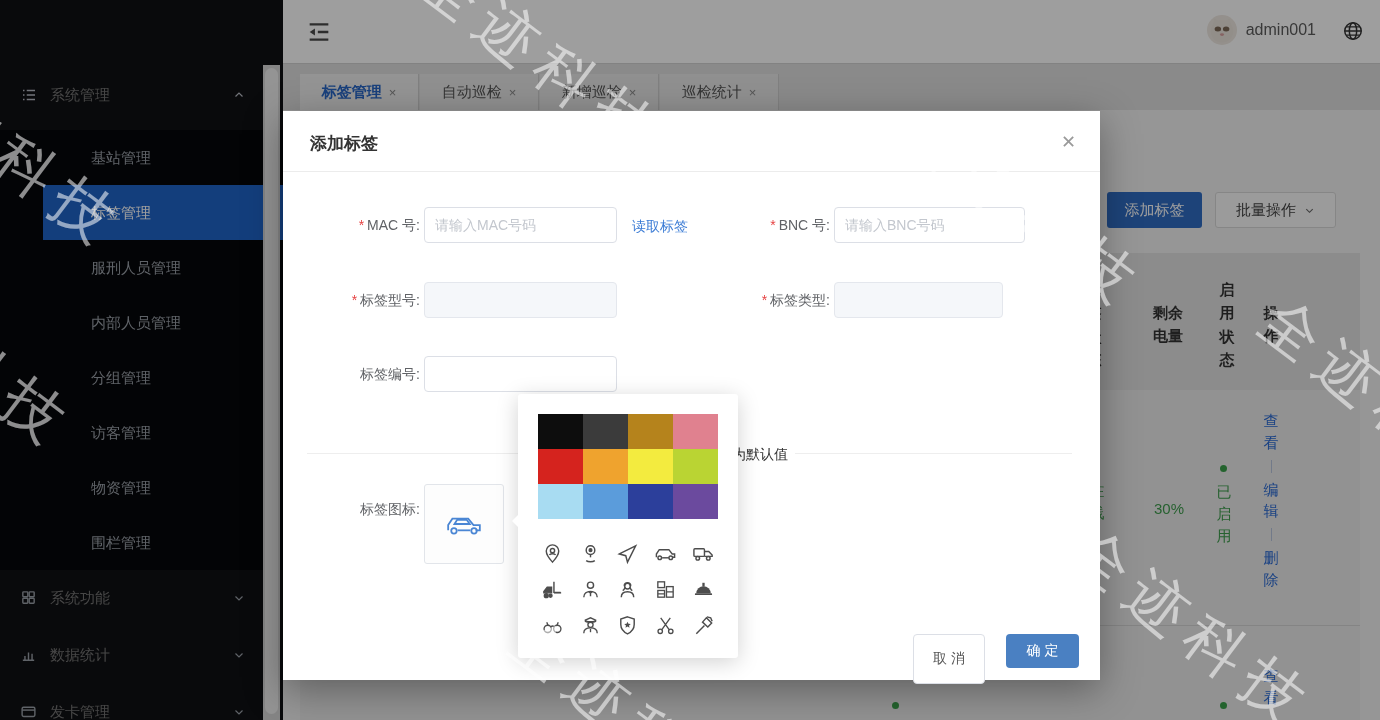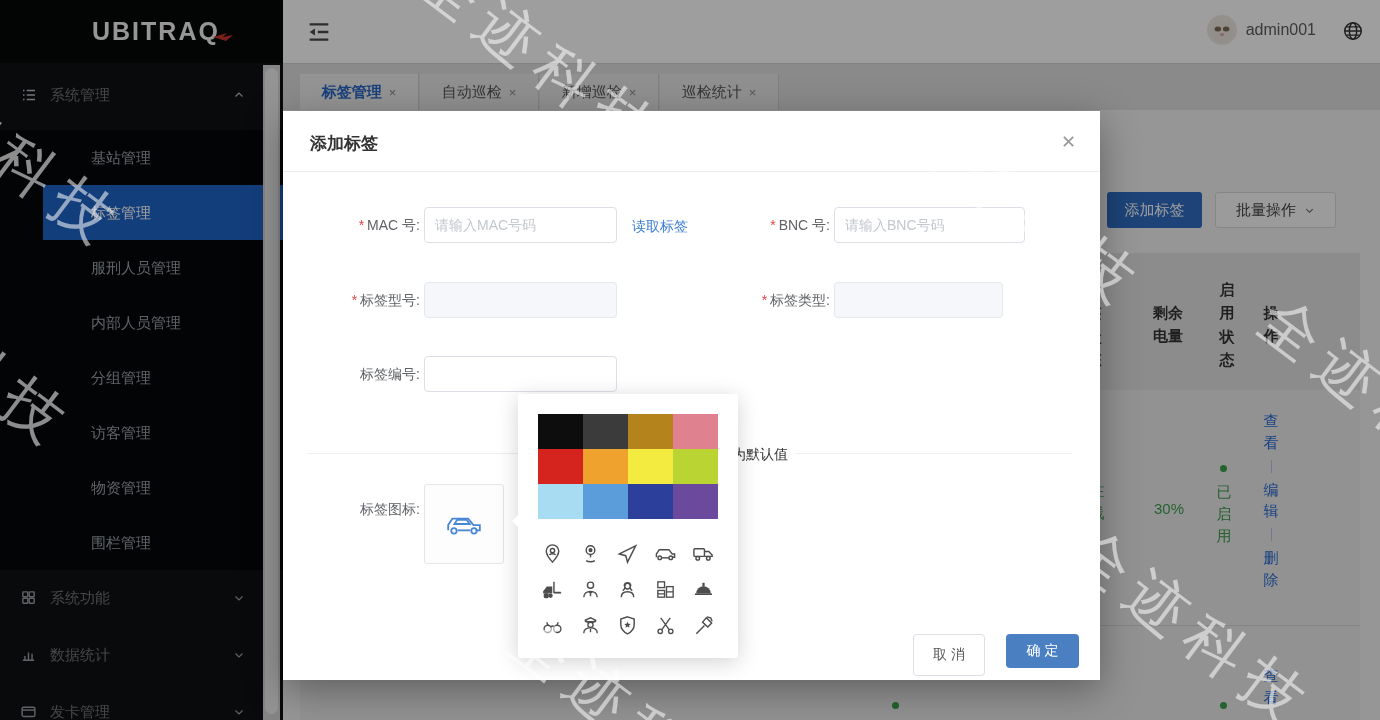--- a/index.html
+++ b/index.html
@@ -60,49 +60,41 @@
   .modal-divider { position:absolute; left:0; top:60px; width:817px; height:1px; background:#ececec; }
   .flabel { position:absolute; font-size:14px; color:#606266; text-align:right; width:110px; }
   .req { color:#e64242; margin-right:3px; }
   .finput { position:absolute; height:36px; border:1px solid #dcdfe6; border-radius:4px; background:#fff; font-size:14px; color:#333; padding:0 10px; }
   .finput::placeholder { color:#c3c7ce; }
   .finput.gray { background:#f5f7fa; border-color:#e4e7ed; }
   .read-link { position:absolute; font-size:14px; color:#3a7bd5; }
   .sec-note { position:absolute; font-size:14px; color:#333; }
   .sec-line { position:absolute; height:1px; background:#eeeeee; }
   .iconbox { position:absolute; left:141px; top:373px; width:80px; height:80px; border:1px solid #e2e5ea; border-radius:3px; background:#fdfdfd; display:flex; align-items:center; justify-content:center; }
-  .btn-cancel { position:absolute; left:630px; top:523px; width:72px; height:42px; background:#fff; border:1px solid #dcdfe6; border-radius:4px; font-size:14px; color:#555; }
+  .btn-cancel { position:absolute; left:630px; top:523px; width:72px; height:50px; background:#fff; border:1px solid #dcdfe6; border-radius:4px; font-size:14px; color:#555; }
   .btn-ok { position:absolute; left:723px; top:523px; width:73px; height:34px; background:#4a80c2; border:none; border-radius:4px; font-size:14px; color:#fff; }
 
   
   .picker { position:absolute; left:518px; top:394px; width:220px; height:264px; background:#ffffff; box-shadow:0 4px 22px rgba(0,0,0,0.18); border-radius:3px; z-index:25; }
   .picker-arrow { position:absolute; left:-6px; top:120px; width:0; height:0; border-top:7px solid transparent; border-bottom:7px solid transparent; border-right:7px solid #ffffff; }
   .swatches { position:absolute; left:20px; top:20px; width:180px; height:105px; display:grid; grid-template-columns:repeat(4,1fr); grid-template-rows:repeat(3,1fr); }
   .swatch { width:100%; height:100%; }
   .icon-grid { position:absolute; left:16px; top:148px; width:188px; display:grid; grid-template-columns:repeat(5,1fr); row-gap:13px; justify-items:center; }
   .picker-icon { width:23px; height:23px; }
 
   
   .wm { position:absolute; z-index:40; font-size:60px; letter-spacing:12px; color:rgba(255,255,255,0.55); white-space:nowrap; transform:rotate(37deg); transform-origin:left top; pointer-events:none; }
   svg { display:block; }
 </style>
 </head>
 <body>
 
 <div class="screen">
 
   <div class="sidebar">
-    <div class="logo">
-      <span class="logo-text">UBITRAQ</span>
-      <span class="logo-arrow">
-        <svg width="22" height="14" viewBox="0 0 22 14">
-            <path d="M1 9l14-4-4 4 10-2-7 6z" fill="#c5342c"></path>
-          </svg>
-      </span>
-    </div>
 
     <div class="menu-group" style="top:69px;">
       <span class="gicon">
         <svg width="18" height="18" viewBox="0 0 24 24" fill="none" stroke="#b9bdc6" stroke-width="2">
             <path d="M4 6h2M4 12h2M4 18h2M9 6h11M9 12h11M9 18h11"></path>
           </svg>
       </span>
       <span class="glabel">系统管理</span>
       <span class="gcaret">
         <svg width="12" height="12" viewBox="0 0 24 24" fill="none" stroke="#b9bdc6" stroke-width="2.4">

